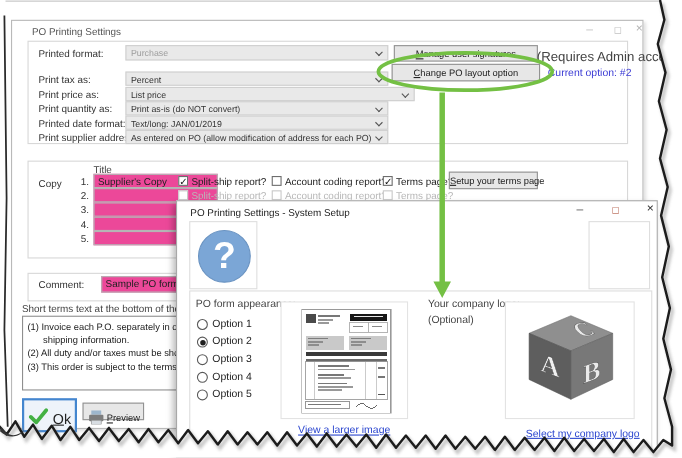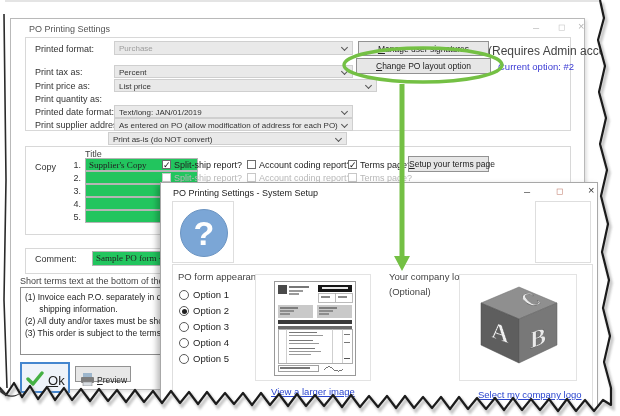--- a/index.html
+++ b/index.html
@@ -9,22 +9,22 @@
   .lbl{position:absolute;font-size:9px;color:#333;white-space:nowrap;}
   .grp{position:absolute;border:1px solid #d8d8d8;box-sizing:border-box;background:#fff;}
   .dd{position:absolute;background:#e9e9e9;border:1px solid #cfcfcf;font-size:8px;color:#333;
       padding:2px 14px 0 4px;white-space:nowrap;overflow:hidden;height:13px;box-sizing:border-box;}
   .dd::after{content:"";position:absolute;right:5px;top:3px;width:4px;height:4px;
       border-right:1.2px solid #555;border-bottom:1.2px solid #555;transform:rotate(45deg);}
   .dd.dis{color:#9d9d9d;}
   .btn{position:absolute;background:#e7e7e7;border:1px solid #929292;font-size:8.5px;color:#222;
       text-align:center;box-sizing:border-box;padding-top:2px;cursor:default;white-space:nowrap;}
   .btn u{text-decoration:underline;}
-  .inp{position:absolute;background:#22c55e;border:1px solid #b5b5b5;font-size:9px;color:#222;
-      padding:1px 3px 0 3px;box-sizing:border-box;white-space:nowrap;overflow:hidden;font-family:Liberation Serif, serif;}
+  .inp{position:absolute;background:#ec4899;border:1px solid #b5b5b5;font-size:9px;color:#222;
+      padding:1px 3px 0 3px;box-sizing:border-box;white-space:nowrap;overflow:hidden;}
   .cbx{position:absolute;width:9px;height:9px;border:1px solid #6d6d6d;background:#fff;
       font-size:9px;line-height:8px;text-align:center;color:#111;box-sizing:border-box;}
   .cbx.dis{border-color:#c8c8c8;}
   .cblbl{position:absolute;font-size:9px;color:#222;white-space:nowrap;}
   .cblbl.dis{color:#b8b8b8;}
   .radio{position:absolute;width:10px;height:10px;border:1px solid #5a5a5a;border-radius:50%;
       background:#fff;box-sizing:border-box;}
   .radio.sel::after{content:"";position:absolute;left:1.5px;top:1.5px;width:5px;height:5px;
       background:#1f1f1f;border-radius:50%;}
   .radlbl{position:absolute;font-size:9.5px;color:#222;white-space:nowrap;}
@@ -61,21 +61,21 @@
     <div class="btn" style="left:345px;top:39px;width:135px;height:16px;">
       <u>C</u><span>hange PO layout option</span>
     </div>
     <div class="lbl" style="left:487px;top:42px;font-size:9.5px;color:#3b3bd4;">Current option: #2</div>
 
     <div class="lbl" style="left:24px;top:48px;">Print tax as:</div>
     <div class="dd" style="left:103px;top:46px;width:239px;">Percent</div>
     <div class="lbl" style="left:24px;top:62px;">Print price as:</div>
     <div class="dd" style="left:103px;top:60px;width:263px;">List price</div>
     <div class="lbl" style="left:24px;top:75px;">Print quantity as:</div>
-    <div class="dd" style="left:97px;top:73px;width:239px;margin-top:40px;">Print as-is (do NOT convert)</div>
+    <div class="dd" style="left:103px;top:73px;width:239px;">Print as-is (do NOT convert)</div>
     <div class="lbl" style="left:24px;top:88px;">Printed date format:</div>
     <div class="dd" style="left:103px;top:86px;width:239px;">Text/long: JAN/01/2019</div>
     <div class="lbl" style="left:24px;top:101px;">Print supplier address:</div>
     <div class="dd" style="left:103px;top:99px;width:239px;">As entered on PO (allow modification of address for each PO)</div>
 
     <div class="grp" style="left:14px;top:127px;width:546px;height:89px;"></div>
     <div class="lbl" style="left:74px;top:130px;color:#444;">Title</div>
     <div class="lbl" style="left:24px;top:143px;">Copy</div>
 
     <div class="lbl" style="left:56px;top:141px;width:14px;text-align:right;">1.</div>

